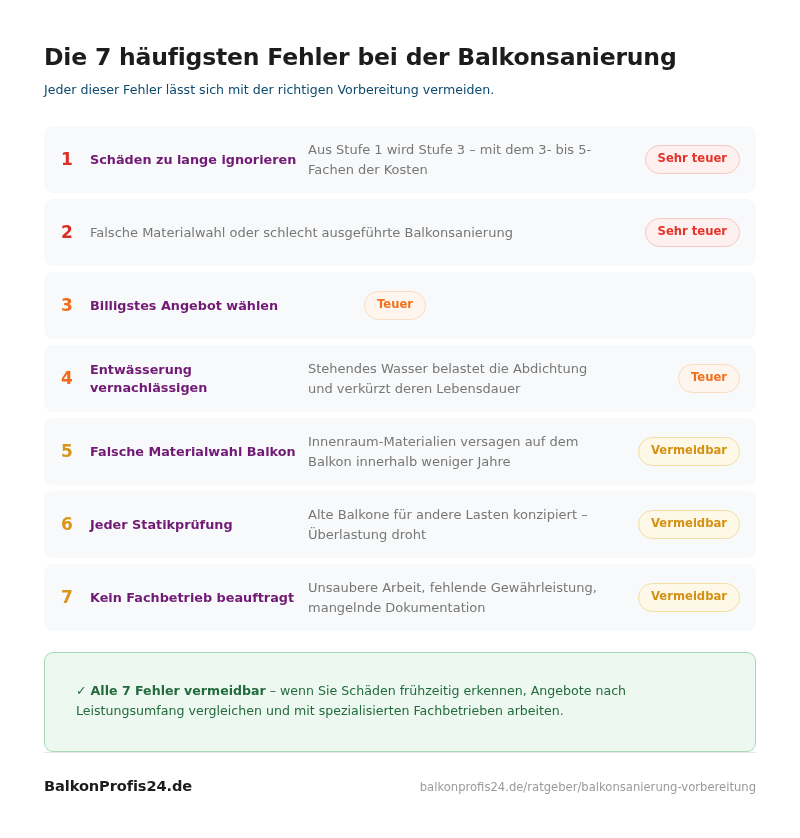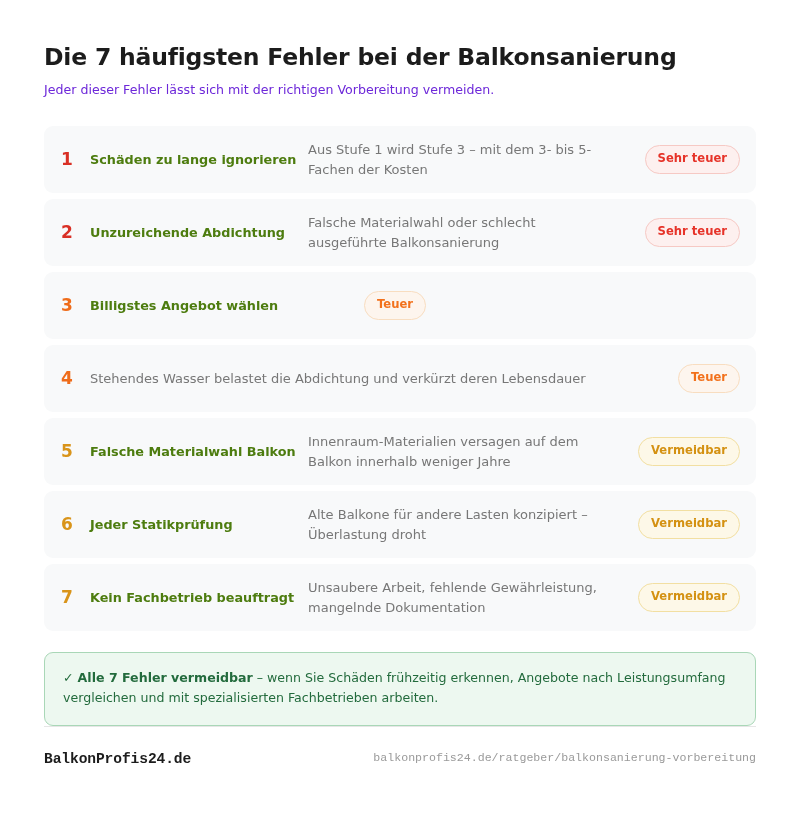--- a/index.html
+++ b/index.html
@@ -33,21 +33,21 @@
     font-size: 23.5px;
     line-height: 1.18;
     font-weight: bold;
     color: #1c1c1c;
     letter-spacing: -0.2px;
   }
   .page-subtitle {
     margin: 0;
     font-size: 12.6px;
     line-height: 1.3;
-    color: #6d28d9;
+    color: #0c4a6e;
     font-weight: normal;
   }
 
   
   .mistake-list {
     display: flex;
     flex-direction: column;
     gap: 6px;
   }
   .mistake-row {
@@ -63,21 +63,21 @@
     flex: 0 0 46px;
     text-align: center;
     font-size: 17px;
     font-weight: bold;
     line-height: 1;
   }
   .row-title {
     flex: 0 0 218px;
     font-size: 12.8px;
     font-weight: bold;
-    color: #4d7c0f;
+    color: #701a75;
     line-height: 1.38;
     padding-right: 10px;
     box-sizing: border-box;
   }
   .row-desc {
     flex: 1 1 auto;
     font-size: 13px;
     color: #777777;
     line-height: 1.48;
     padding-right: 14px;
@@ -104,21 +104,21 @@
   
   .summary-box {
     box-sizing: border-box;
     margin-top: 21px;
     background: #edf8f0;
     border: 1px solid #a9d7b7;
     border-radius: 9px;
     padding: 15px 18px 16px 18px;
   }
   .summary-text {
-    margin: 0;
+    margin: 13px;
     font-size: 12.6px;
     line-height: 1.62;
     color: #236b3d;
   }
   .summary-text .check {
     font-weight: normal;
   }
   .summary-text .lead {
     font-weight: bold;
   }
@@ -128,23 +128,22 @@
     margin-top: auto;
     padding-bottom: 30px;
   }
   .footer-divider {
     height: 1px;
     background: #e6e6e6;
     margin-bottom: 24px;
   }
   .footer-inner {
     display: flex;
-    align-items: flex-start;
+    align-items: flex-end;
     justify-content: space-between;
-    font-family: Liberation Mono, monospace;
   }
   .brand {
     font-size: 14.6px;
     font-weight: bold;
     color: #1c1c1c;
     letter-spacing: -0.1px;
   }
   .source-url {
     font-size: 11.6px;
     color: #9a9a9a;
@@ -164,35 +163,35 @@
       <div class="mistake-row" style="background: rgb(248, 249, 250);">
         <div class="row-number" style="color: rgb(217, 48, 37);">1</div>
         <div class="row-title">Schäden zu lange ignorieren</div>
         <div class="row-desc">Aus Stufe 1 wird Stufe 3 – mit dem 3- bis 5-Fachen der Kosten</div>
         <div class="row-badge-cell">
           <span class="badge" style="color: rgb(230, 51, 41); background: rgb(253, 240, 239); border-color: rgb(246, 201, 196);">Sehr teuer</span>
         </div>
       </div>
       <div class="mistake-row" style="background: rgb(248, 249, 250);">
         <div class="row-number" style="color: rgb(217, 48, 37);">2</div>
-        <div class="row-title">Unzureichende Abdichtung</div>
         <div class="row-desc">Falsche Materialwahl oder schlecht ausgeführte Balkonsanierung</div>
         <div class="row-badge-cell">
           <span class="badge" style="color: rgb(230, 51, 41); background: rgb(253, 240, 239); border-color: rgb(246, 201, 196);">Sehr teuer</span>
         </div>
       </div>
       <div class="mistake-row" style="background: rgb(248, 249, 250);">
         <div class="row-number" style="color: rgb(239, 108, 26);">3</div>
         <div class="row-title">Billigstes Angebot wählen</div>
         <div class="row-badge-cell">
           <span class="badge" style="color: rgb(242, 113, 28); background: rgb(253, 245, 238); border-color: rgb(248, 221, 192);">Teuer</span>
         </div>
       </div>
       <div class="mistake-row" style="background: rgb(248, 249, 250);">
         <div class="row-number" style="color: rgb(239, 108, 26);">4</div>
+        <div class="row-title">Entwässerung vernachlässigen</div>
         <div class="row-desc">Stehendes Wasser belastet die Abdichtung und verkürzt deren Lebensdauer</div>
         <div class="row-badge-cell">
           <span class="badge" style="color: rgb(242, 113, 28); background: rgb(253, 245, 238); border-color: rgb(248, 221, 192);">Teuer</span>
         </div>
       </div>
       <div class="mistake-row" style="background: rgb(248, 249, 250);">
         <div class="row-number" style="color: rgb(217, 148, 26);">5</div>
         <div class="row-title">Falsche Materialwahl Balkon</div>
         <div class="row-desc">Innenraum-Materialien versagen auf dem Balkon innerhalb weniger Jahre</div>
         <div class="row-badge-cell">

